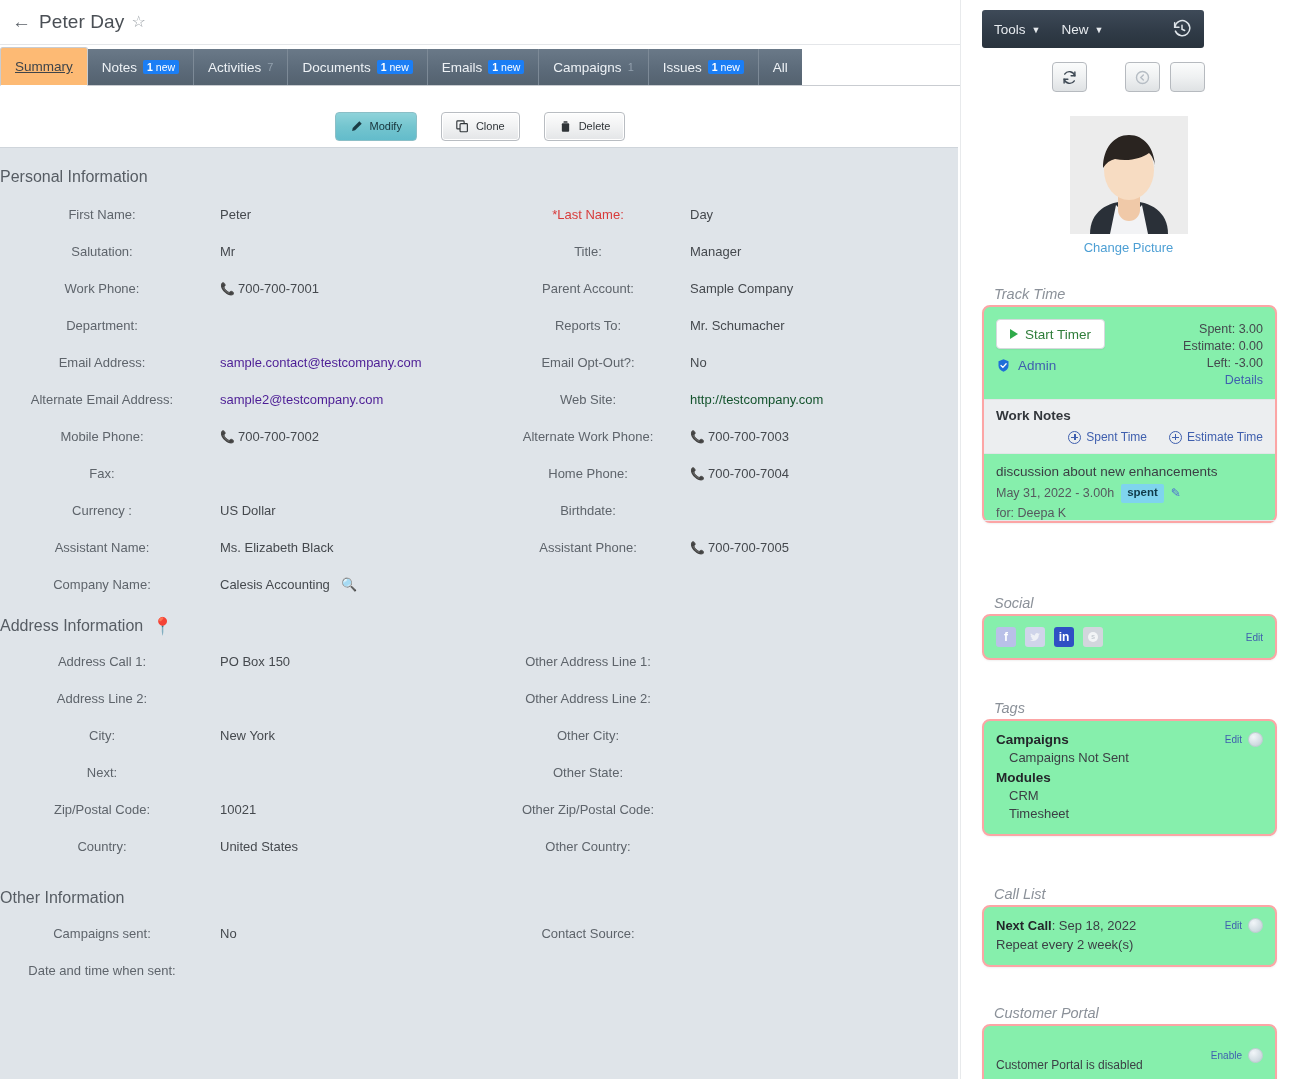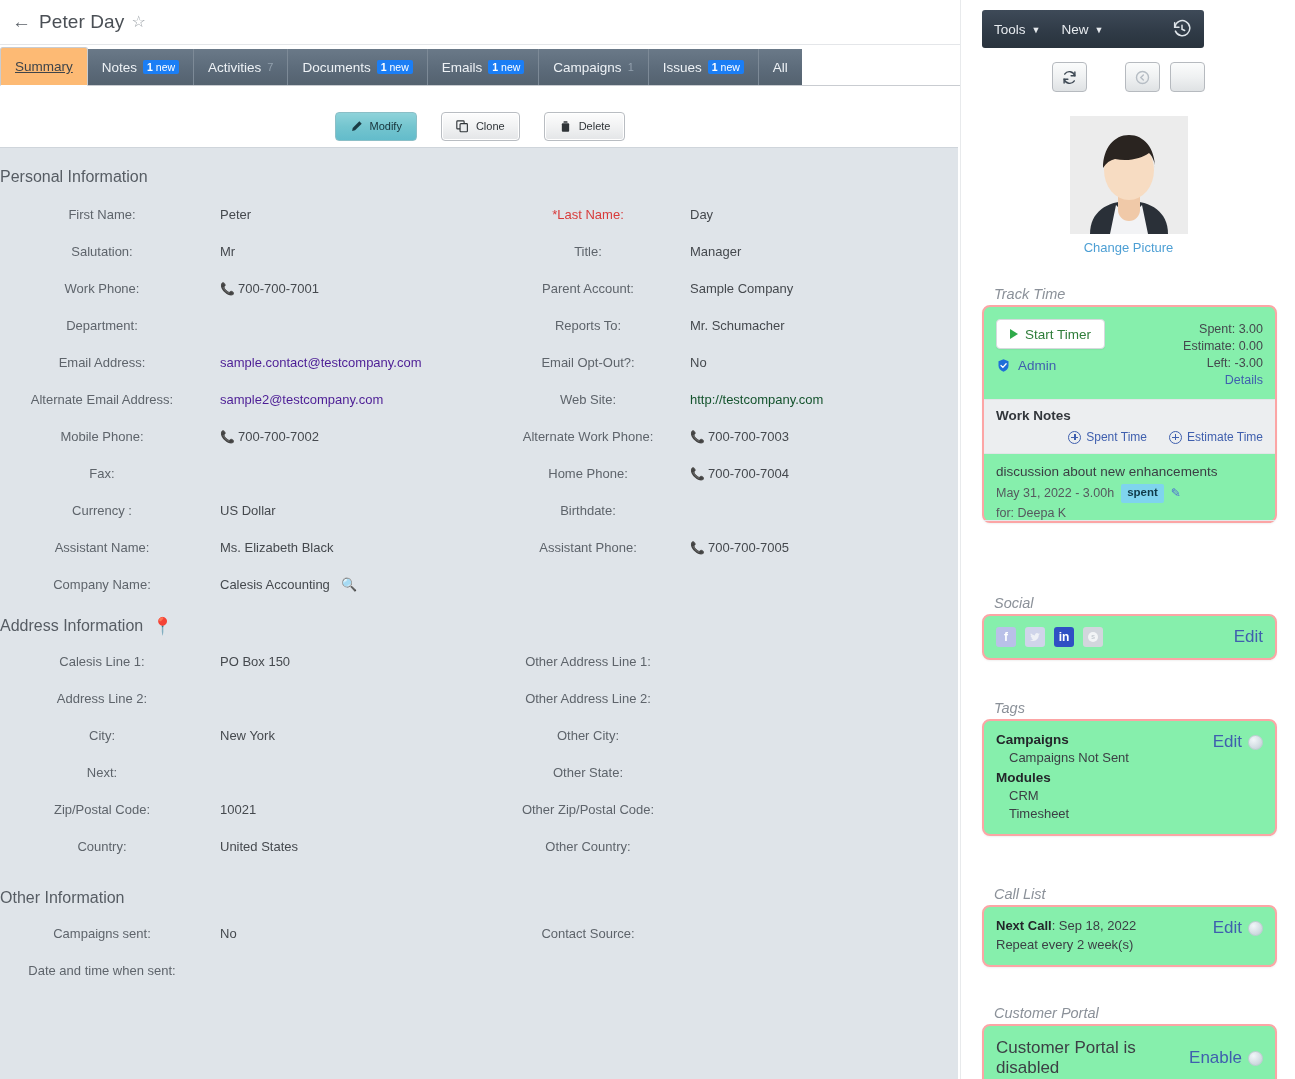--- a/index.html
+++ b/index.html
@@ -260,40 +260,40 @@
   .social-row { display: flex; align-items: center; padding: 11px 12px; gap: 9px; }
   .soc {
     width: 20px; height: 20px; border-radius: 3px;
     display: flex; align-items: center; justify-content: center;
     font-size: 12px; font-weight: 700; color: #fff; cursor: pointer;
   }
   .soc-fb { background: #b9c0e8; }
   .soc-tw { background: #cfd4ea; }
   .soc-li { background: #2f4fc4; }
   .soc-sk { background: #d2d6dd; }
-  .edit-link { margin-left: auto; color: #3f5fae; font-size: 17px; cursor: pointer; }
+  .edit-link { margin-left: auto; color: #3f5fae; font-size: 10px; cursor: pointer; }
 
   .tags-body { padding: 11px 12px 13px 12px; position: relative; }
   .tags-head { display: flex; align-items: flex-start; }
   .tag-group { font-size: 13.5px; font-weight: 700; color: #23262a; }
   .tag-item { font-size: 13px; color: #3c4045; padding-left: 13px; margin-top: 3px; }
   .head-actions { margin-left: auto; display: flex; align-items: center; gap: 6px; }
   .blob {
     width: 15px; height: 15px; border-radius: 50%;
     background: radial-gradient(circle at 35% 30%, #f2f6f9 0%, #d3dde3 60%, #bcc8d1 100%);
     border: 1px solid #c2ccd4; cursor: pointer;
   }
 
   .calllist-body { padding: 11px 12px 13px 12px; }
   .cl-line { font-size: 13px; color: #3c4045; }
   .cl-line b { color: #23262a; }
   .cl-sub { font-size: 13px; color: #3c4045; margin-top: 4px; }
 
   .portal-body { padding: 12px; display: flex; align-items: center; }
-  .portal-txt { font-size: 17px; color: #3c4045; }
+  .portal-txt { font-size: 12px; color: #3c4045; margin-top: 20px; }
 </style>
 </head>
 <body>
 
 <div id="page">
 
   <div id="main-col">
 
     <div class="record-header">
       <span class="back-arrow">←</span>
@@ -441,21 +441,21 @@
         </div>
         <div class="flabel"></div>
         <div class="fval"></div>
       </div>
 
       <div class="sec-title" style="padding-top:14px;">
         <span>Address Information</span>
         <span class="pin-ic">📍</span>
       </div>
       <div class="fields" style="margin-top:8px;">
-        <div class="flabel">Calesis Line 1:</div>
+        <div class="flabel">Address Call 1:</div>
         <div class="fval">PO Box 150</div>
         <div class="flabel">Other Address Line 1:</div>
         <div class="fval"></div>
 
         <div class="flabel">Address Line 2:</div>
         <div class="fval"></div>
         <div class="flabel">Other Address Line 2:</div>
         <div class="fval"></div>
 
         <div class="flabel">City:</div>

